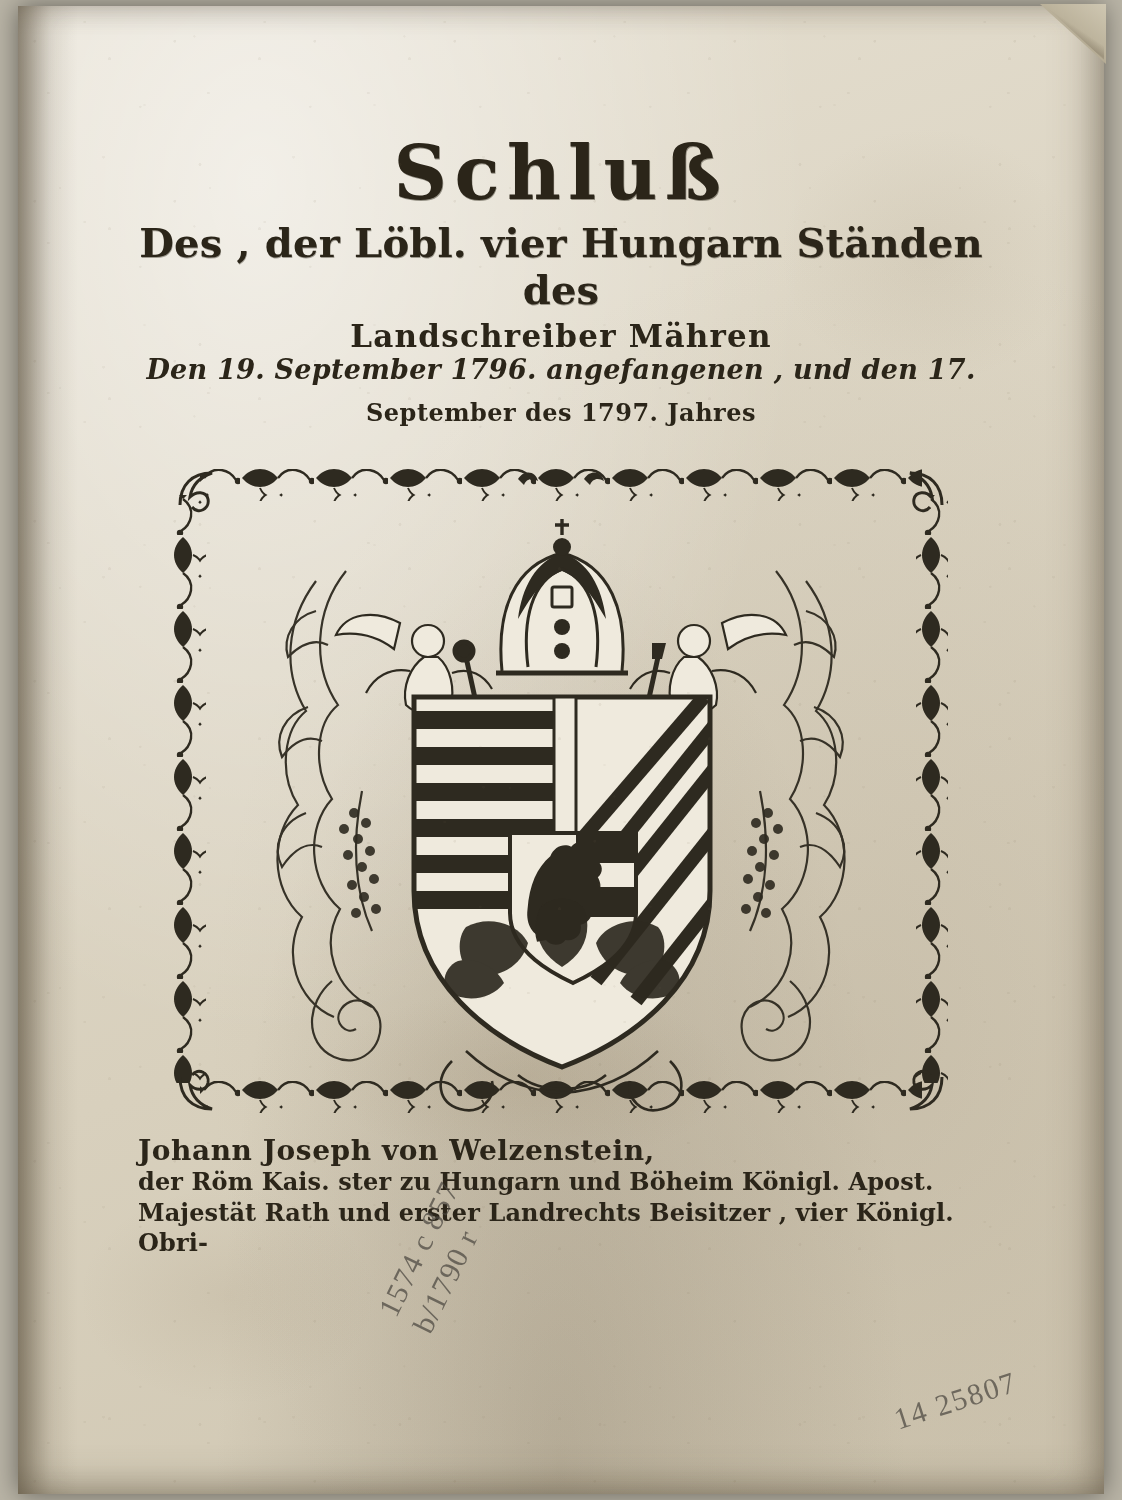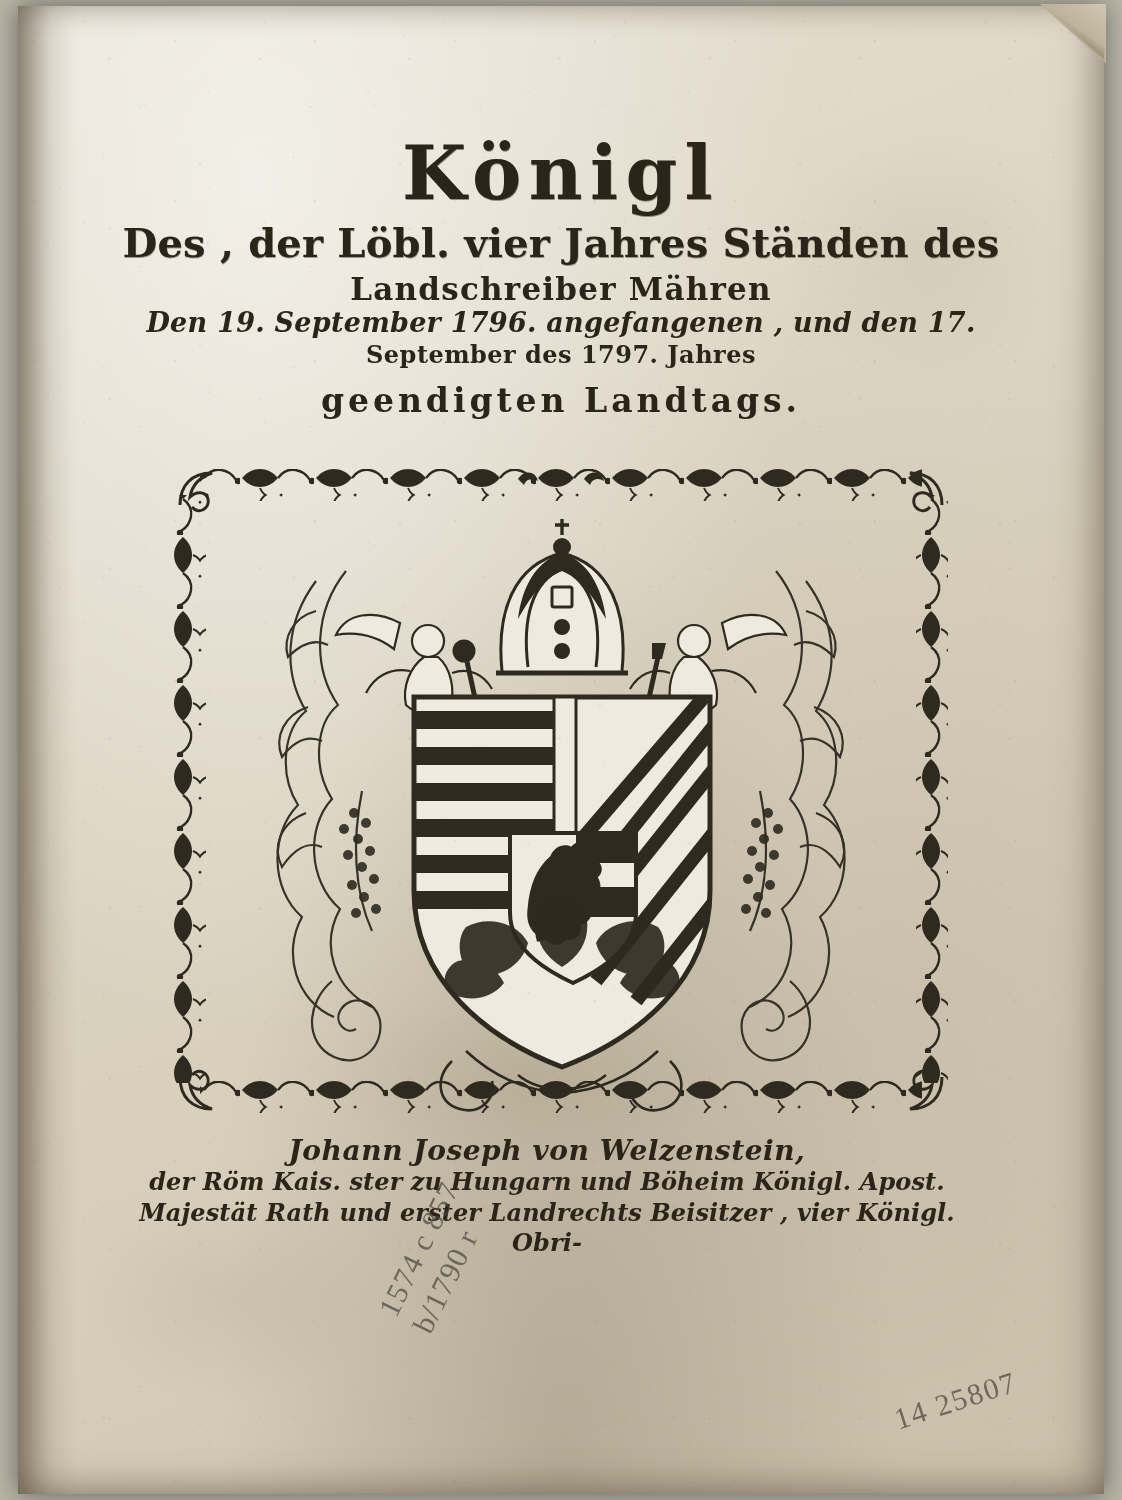--- a/index.html
+++ b/index.html
@@ -120,21 +120,21 @@
     letter-spacing: 0.04em;
   }
   .t-line4 {
     font-size: 27px;
     margin-top: 0;
     letter-spacing: 0.01em;
     font-style: italic;
   }
   .t-line5 {
     font-size: 24px;
-    margin-top: 2px;
+    margin-top: 13px;
     letter-spacing: 0.02em;
   }
   .t-line6 {
     font-size: 33px;
     margin-top: 12px;
     letter-spacing: 0.12em;
   }
 
   
   .plate {
@@ -142,26 +142,24 @@
     left: 148px;
     top: 455px;
     width: 790px;
     height: 660px;
   }
   .plate svg { display: block; width: 100%; height: 100%; }
 
   
   .imprint {
     position: absolute;
-    left: 104px;
+    left: 120px;
     top: 1128px;
     width: 850px;
-    text-align: center;
     color: #2b2519;
-    font-style: italic;
   }
   .im-name {
     font-size: 28px;
     letter-spacing: 0.02em;
   }
   .im-l {
     font-size: 24px;
     line-height: 1.28;
     letter-spacing: 0.005em;
   }
@@ -210,26 +208,25 @@
 
 <div id="page">
 
   <div class="paper">
 
     <div class="stain stain3"></div>
     <div class="stain stain1"></div>
     <div class="stain stain2"></div>
 
     <div class="titleblock">
-      <div class="fraktur t-schluss">Königl</div>
-      <div class="fraktur t-line2">Des , der Löbl. vier Jahres Ständen des</div>
+      <div class="fraktur t-schluss">Schluß</div>
+      <div class="fraktur t-line2">Des , der Löbl. vier Hungarn Ständen des</div>
       <div class="fraktur t-line3">Landschreiber Mähren</div>
       <div class="fraktur t-line4">Den 19. September 1796. angefangenen , und den 17.</div>
       <div class="fraktur t-line5">September des 1797. Jahres</div>
-      <div class="fraktur t-line6">geendigten Landtags.</div>
     </div>
 
     <div class="plate">
       <svg viewBox="0 0 790 660" xmlns="http://www.w3.org/2000/svg" aria-hidden="true">
         <defs>
 
           <g id="vineunit">
             <path d="M0,0 C10,-12 26,-12 36,0 C26,12 10,12 0,0 Z" fill="#2e2a20"></path>
             <path d="M36,0 C46,-14 62,-8 68,2" stroke="#2e2a20" stroke-width="2.4" fill="none"></path>
             <circle cx="70" cy="3" r="3.2" fill="#2e2a20"></circle>

